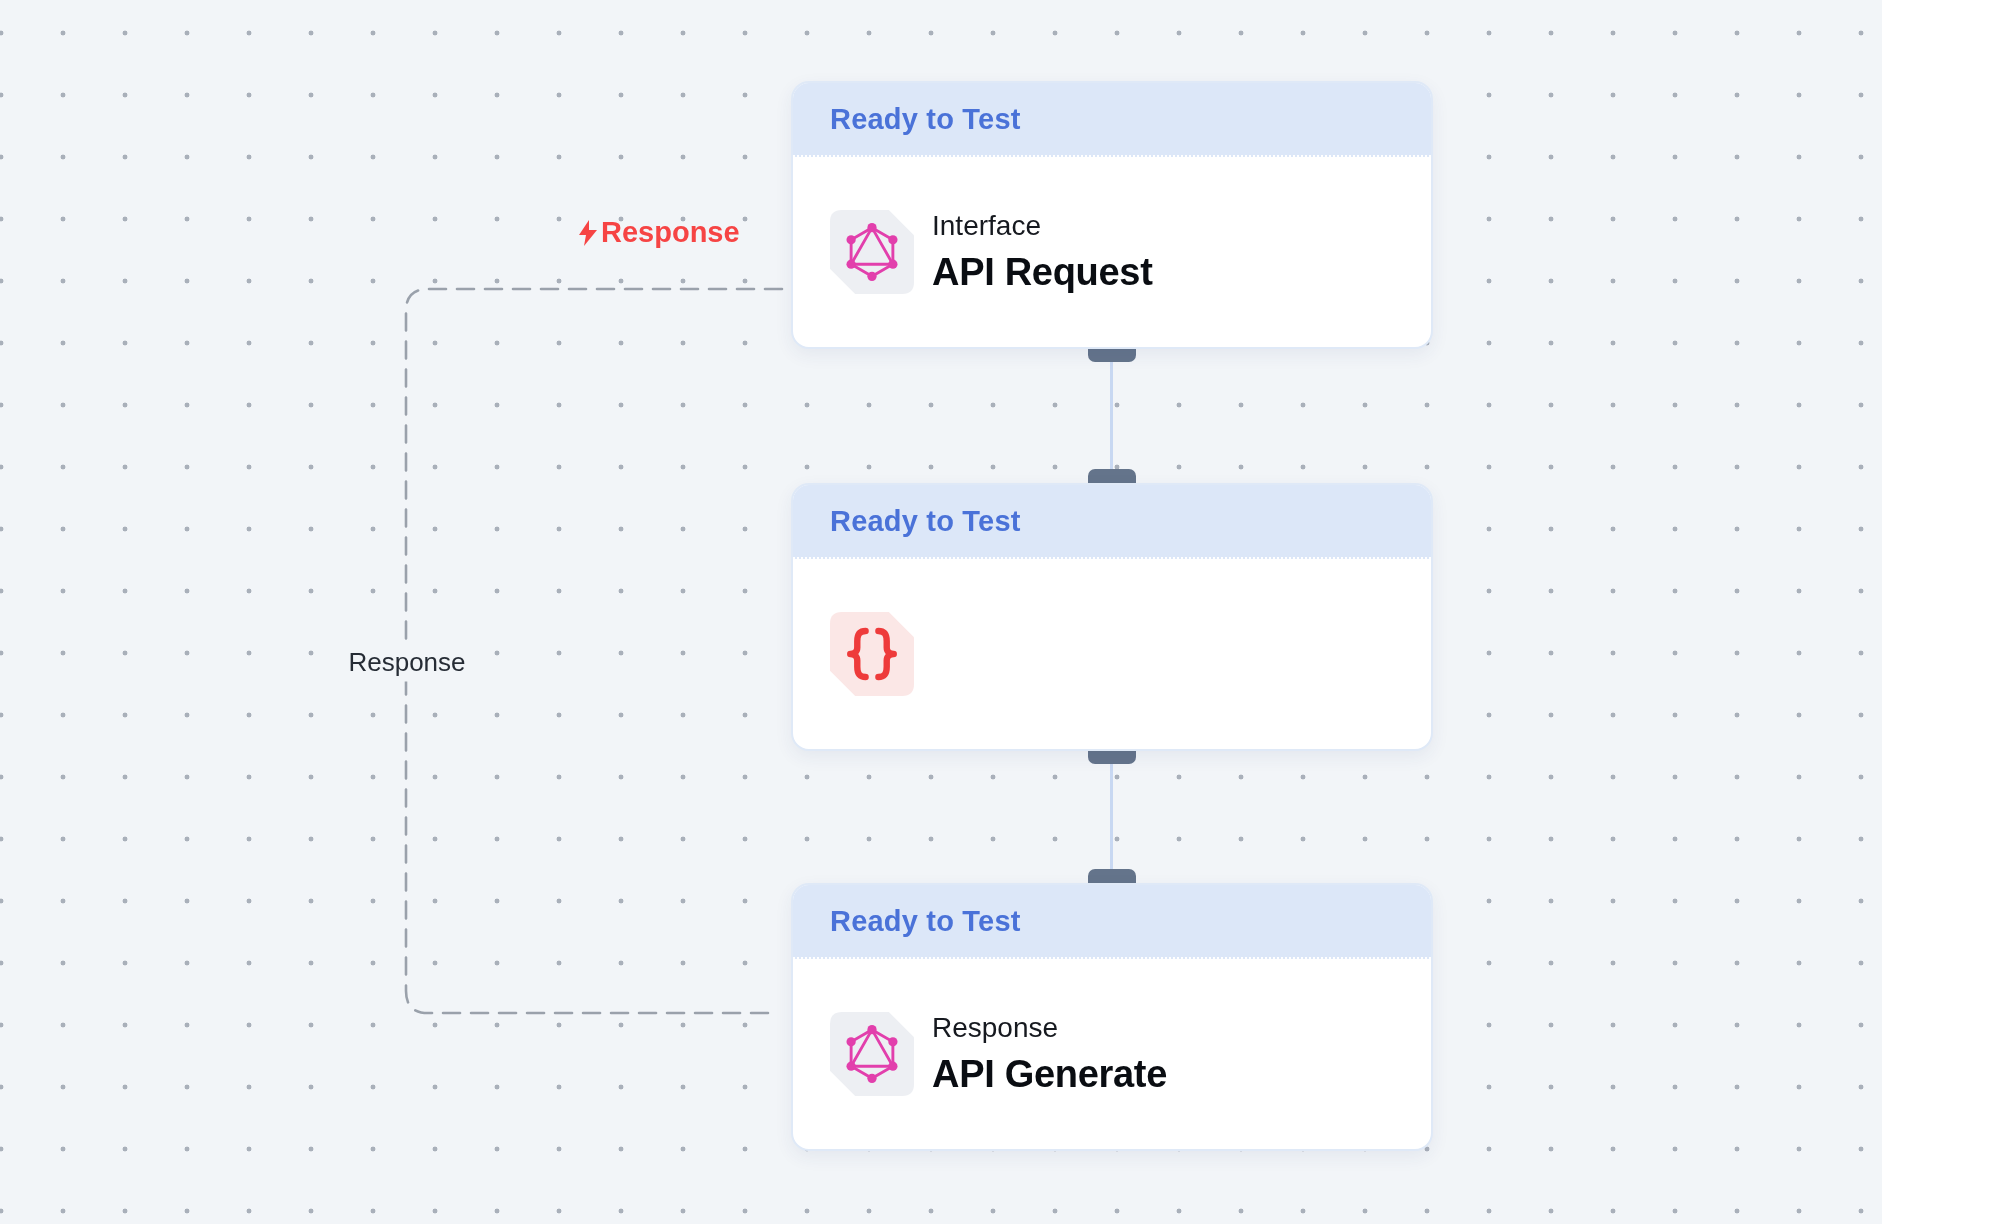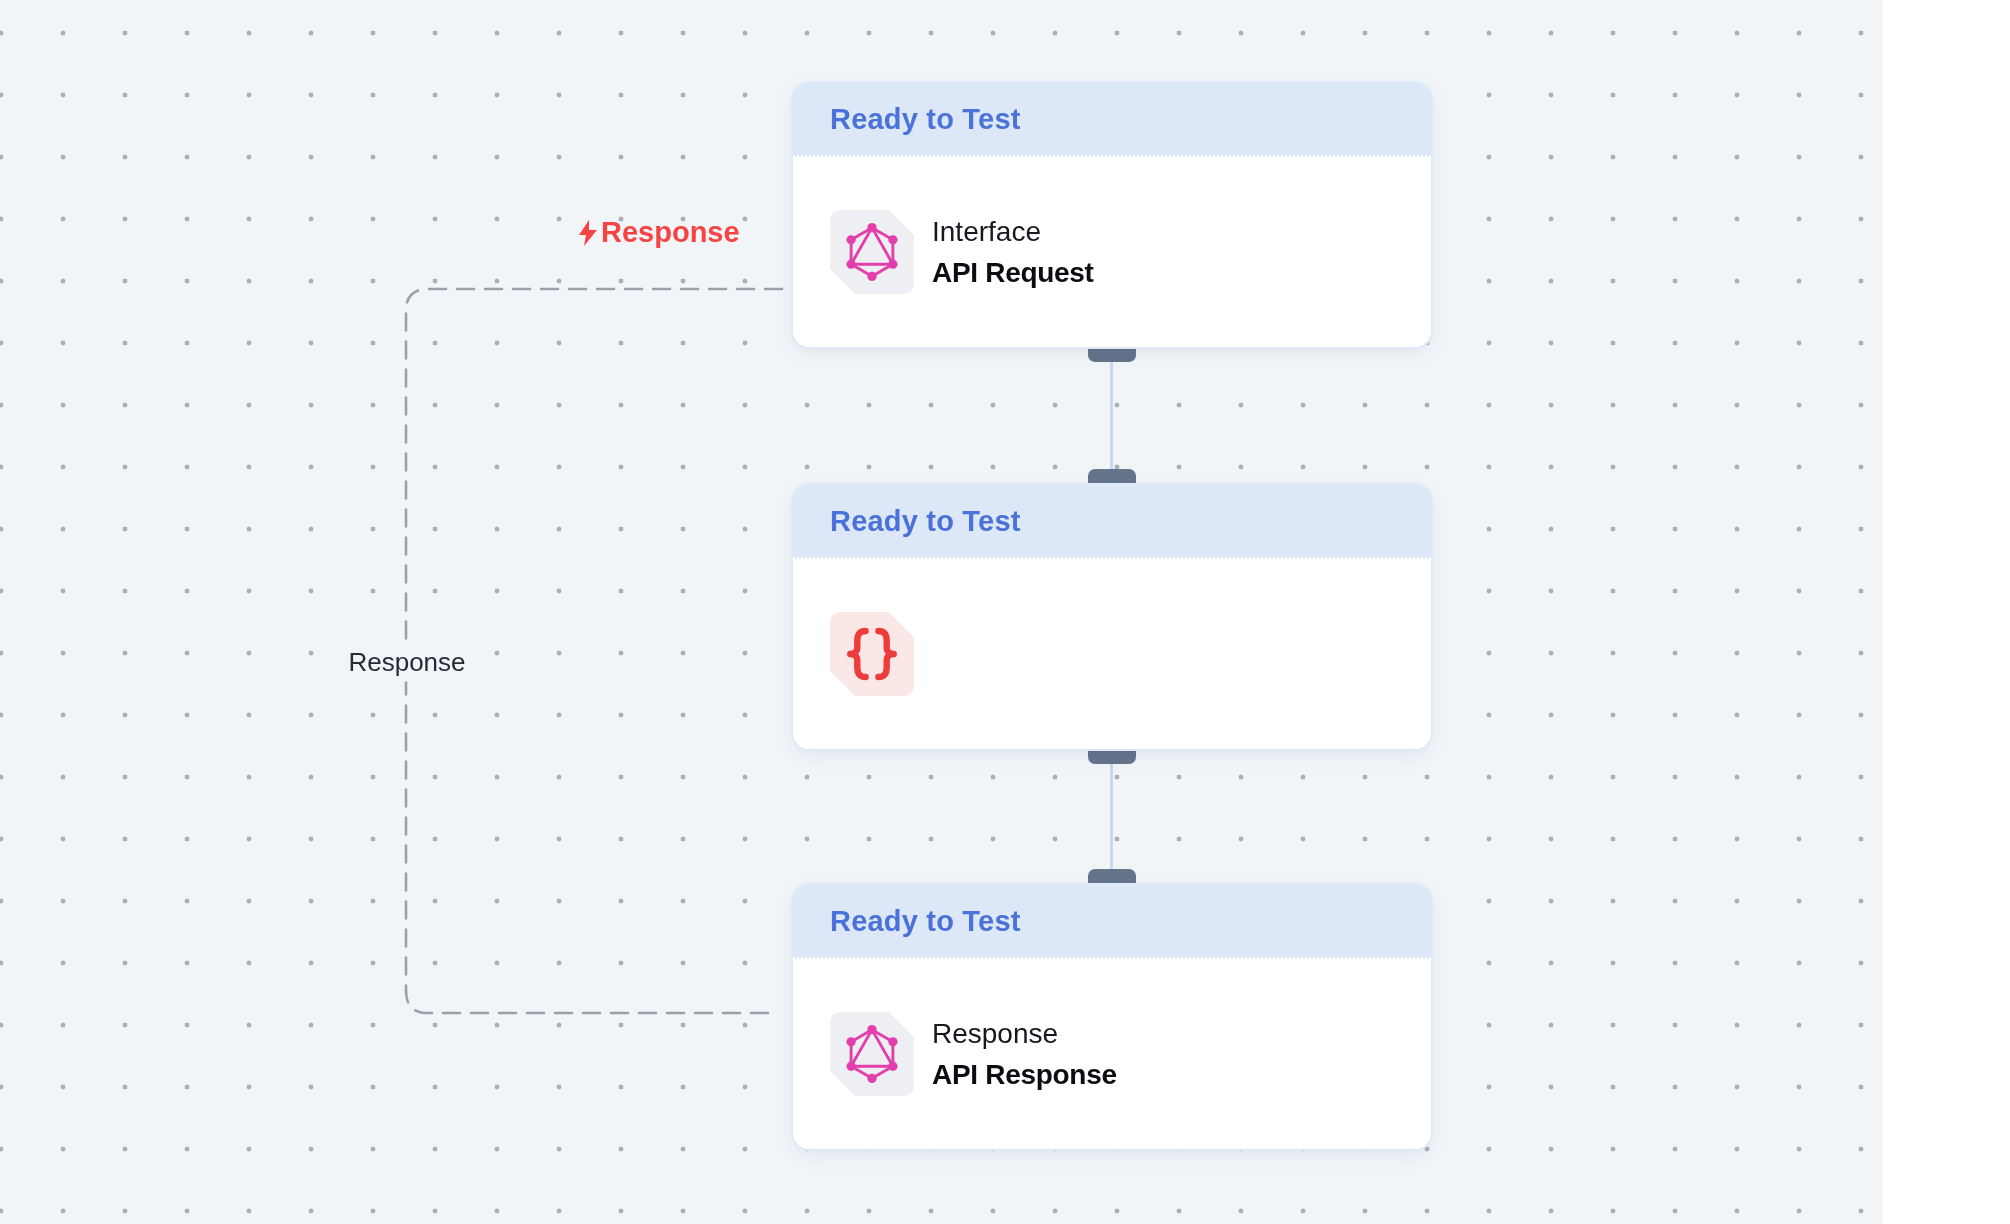--- a/index.html
+++ b/index.html
@@ -88,21 +88,21 @@
     display: flex;
     flex-direction: column;
     gap: 9px;
   }
   .node-kind {
     font-size: 28px;
     font-weight: 400;
     color: #16191F;
   }
   .node-title {
-    font-size: 28px;
+    font-size: 38px;
     font-weight: 700;
     color: #0A0D12;
     letter-spacing: -0.3px;
   }
 
   
   .trigger-label {
     position: absolute;
     left: 576px; top: 216px;
     display: flex; align-items: center;
@@ -207,21 +207,21 @@
               <circle cx="86" cy="29" r="8"></circle>
             <circle cx="86" cy="71" r="8"></circle>
               <circle cx="50" cy="92" r="8"></circle>
             <circle cx="14" cy="71" r="8"></circle>
               <circle cx="14" cy="29" r="8"></circle>
           </g>
         </svg>
       </div>
       <div class="node-text">
         <span class="node-kind">Response</span>
-        <span class="node-title">API Response</span>
+        <span class="node-title">API Generate</span>
       </div>
     </div>
   </div>
 
   <div class="trigger-label" style="color: rgb(246, 68, 68);">
     <svg width="24" height="28" viewBox="0 0 24 28">
       <path d="M13 1 L3 16 H10 L8 27 L21 11 H13 Z" fill="currentColor"></path>
     </svg>
     <span>Response</span>
   </div>

